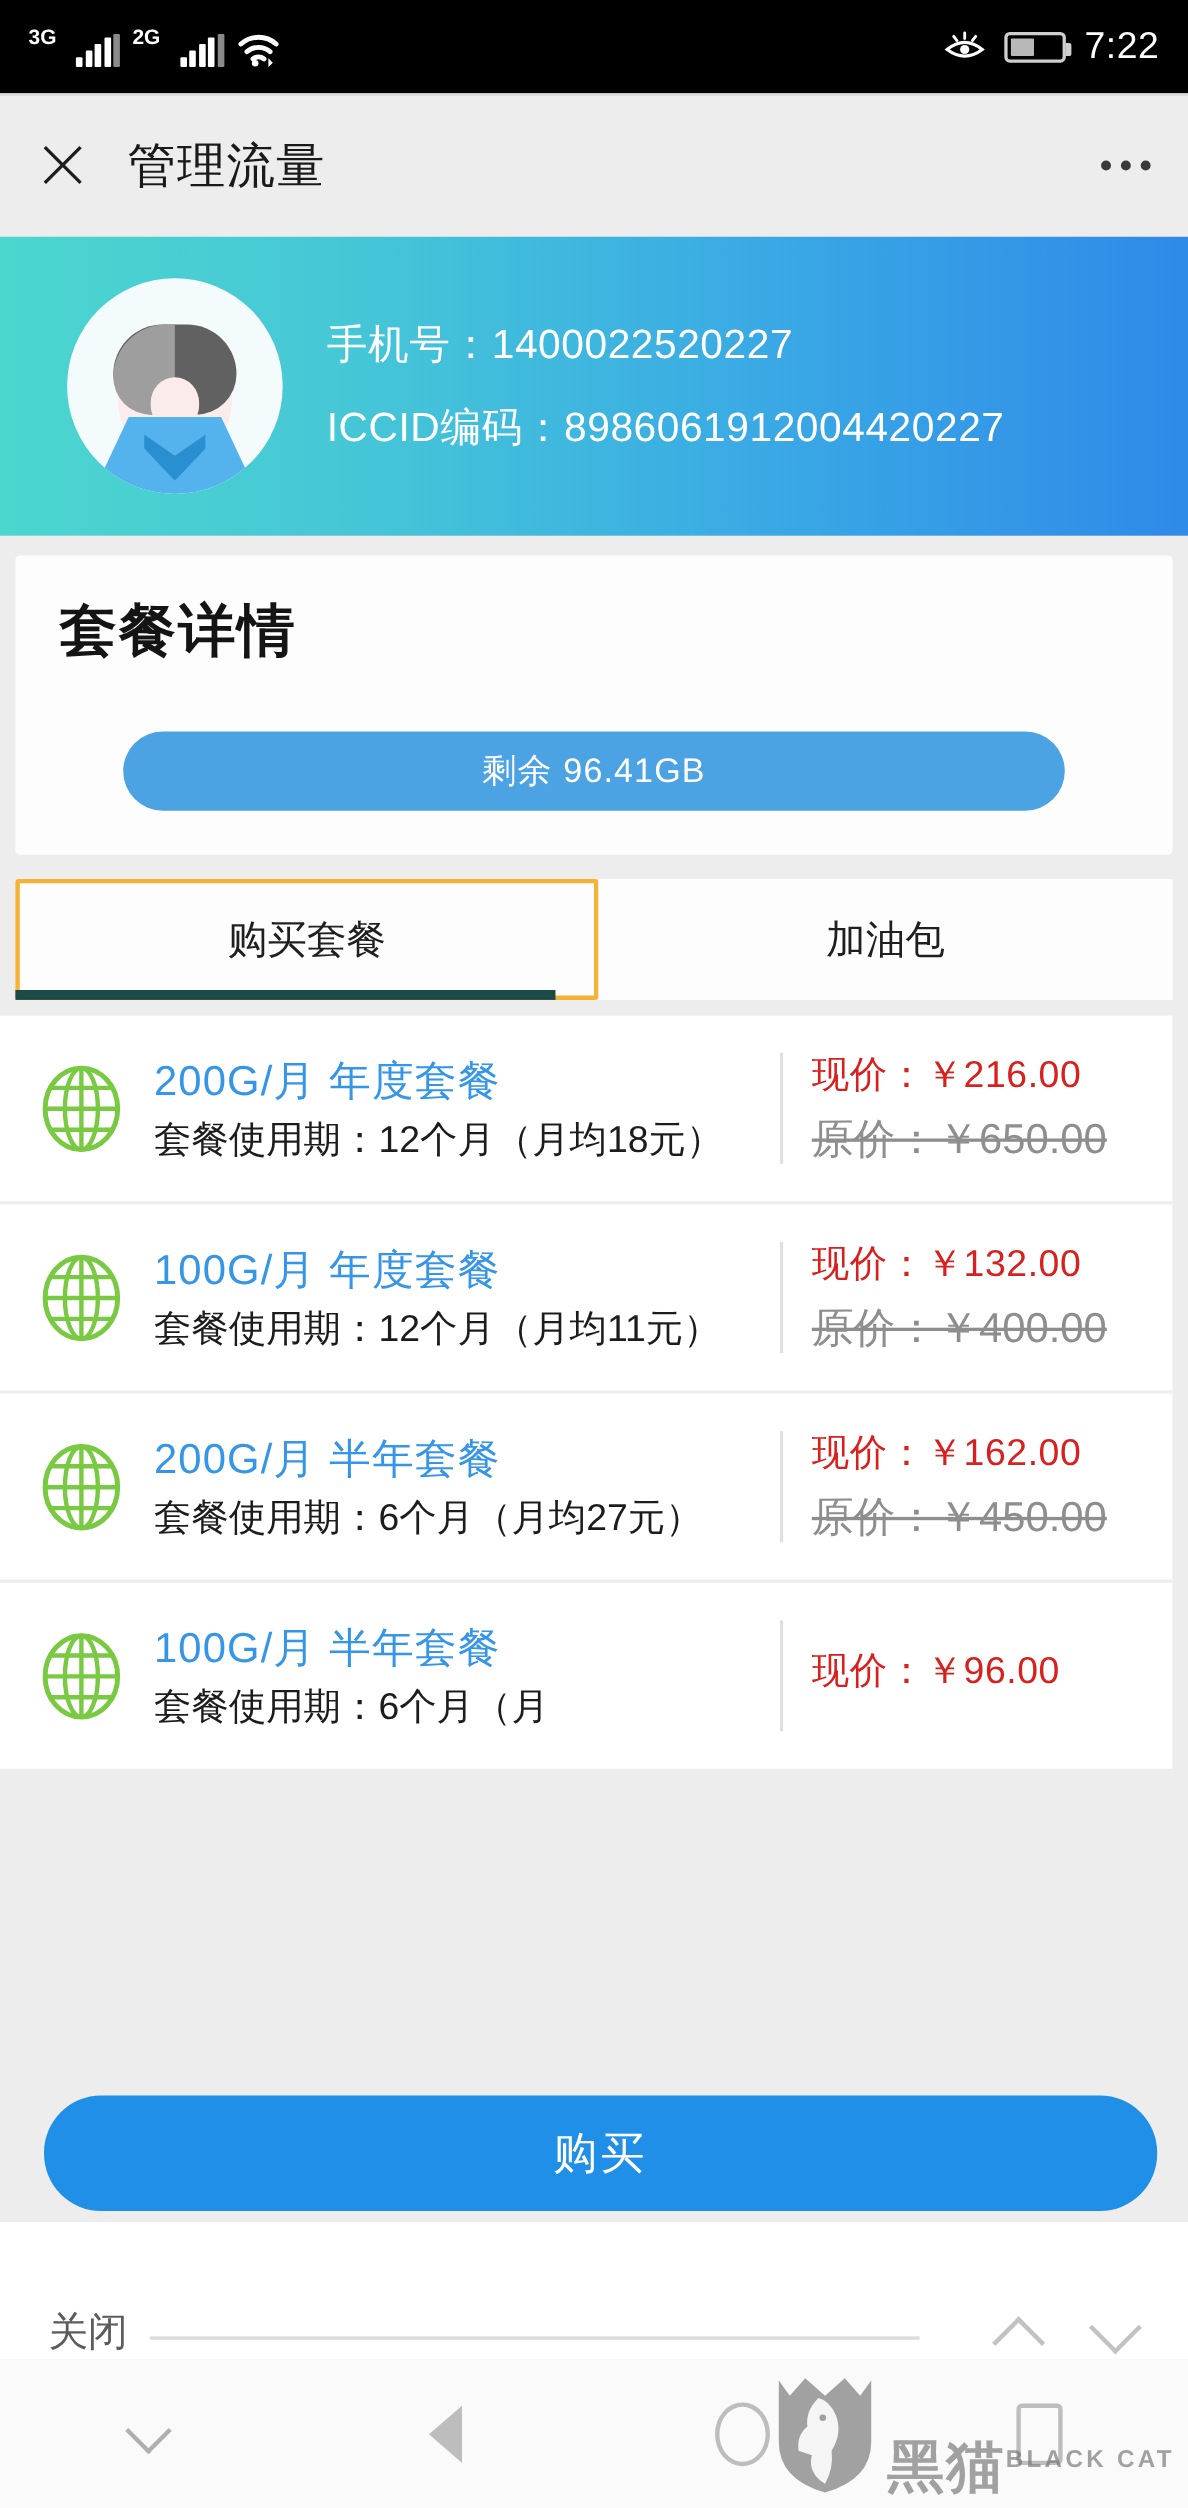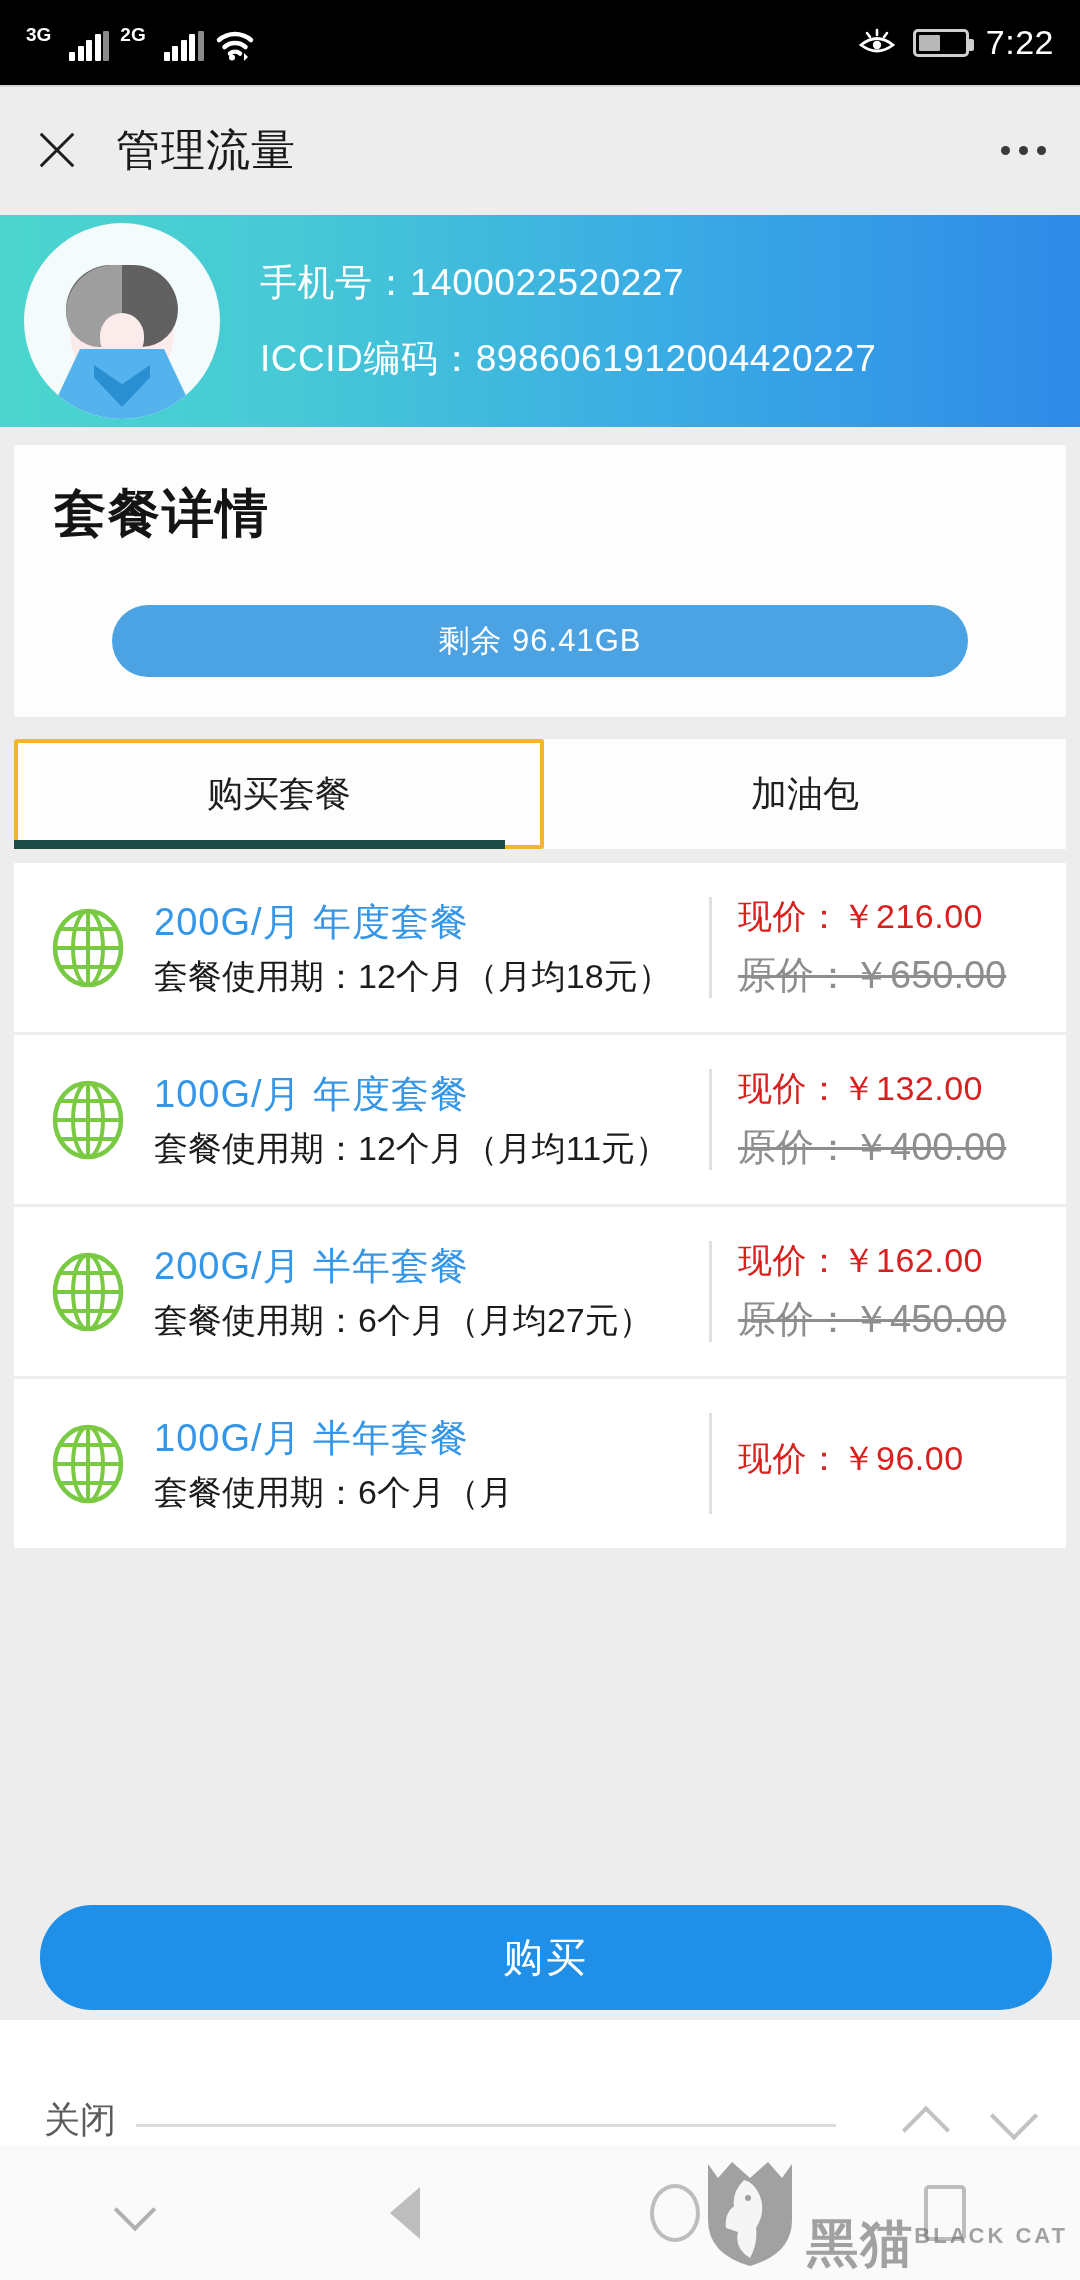--- a/index.html
+++ b/index.html
@@ -53,23 +53,23 @@
   .close-x::before{transform:translate(-50%,-50%) rotate(45deg);}
   .close-x::after{transform:translate(-50%,-50%) rotate(-45deg);}
   .appbar-title{
     font-size:44px;color:#1a1a1a;margin-left:36px;font-weight:500;letter-spacing:1px;
   }
   .dots{ margin-left:auto; display:flex; gap:9px; align-items:center; cursor:pointer;}
   .dots i{ width:9px;height:9px;border-radius:50%;background:#3a3a3a;display:block;}
 
   
   .banner{
-    height:212px;
+    height:272px;
     background:linear-gradient(90deg,#4bd6ce 0%,#46c8d6 28%,#3aabe4 62%,#2f8ae8 100%);
-    display:flex; align-items:center; padding-left:24px;
+    display:flex; align-items:center; padding-left:61px;
   }
   .avatar{
     width:196px;height:196px;border-radius:50%;
     background:#f4fbfd;position:relative;overflow:hidden;flex:0 0 auto;
   }
   .av-face{
     position:absolute;left:50%;top:46px;transform:translateX(-50%);
     width:104px;height:124px;border-radius:52px/62px;background:#fbeceb;
   }
   .av-hair{
@@ -124,21 +124,21 @@
   }
   .tab.active{
     border:4px solid #f5b335;border-radius:3px;
   }
   .tab.active::after{
     content:"";position:absolute;left:-4px;bottom:-4px;width:94%;height:9px;
     background:#1c4a44;
   }
 
   
-  .pkg-list{ margin:14px 14px 0 14px; overflow:hidden; }
+  .pkg-list{ margin:14px 14px 0 0; overflow:hidden; }
   .pkg{
     background:#fff;display:flex;align-items:center;
     padding:14px 26px;border-bottom:3px solid #ededed;min-height:172px;
   }
   .globe{ width:96px;height:96px;flex:0 0 auto;margin-right:18px;}
   .pkg-mid{ flex:1; min-width:0; padding-right:26px; border-right:3px solid #e0e0e0;}
   .pkg-name{ font-size:38px;color:#3596e8;letter-spacing:1px;margin-bottom:6px;}
   .pkg-desc{ font-size:34px;color:#1c1c1c;line-height:1.3;}
   .pkg-right{ width:328px;flex:0 0 auto;padding-left:26px;}
   .pkg-now{ font-size:34px;color:#d8201e;letter-spacing:0.5px;margin-bottom:10px;}

